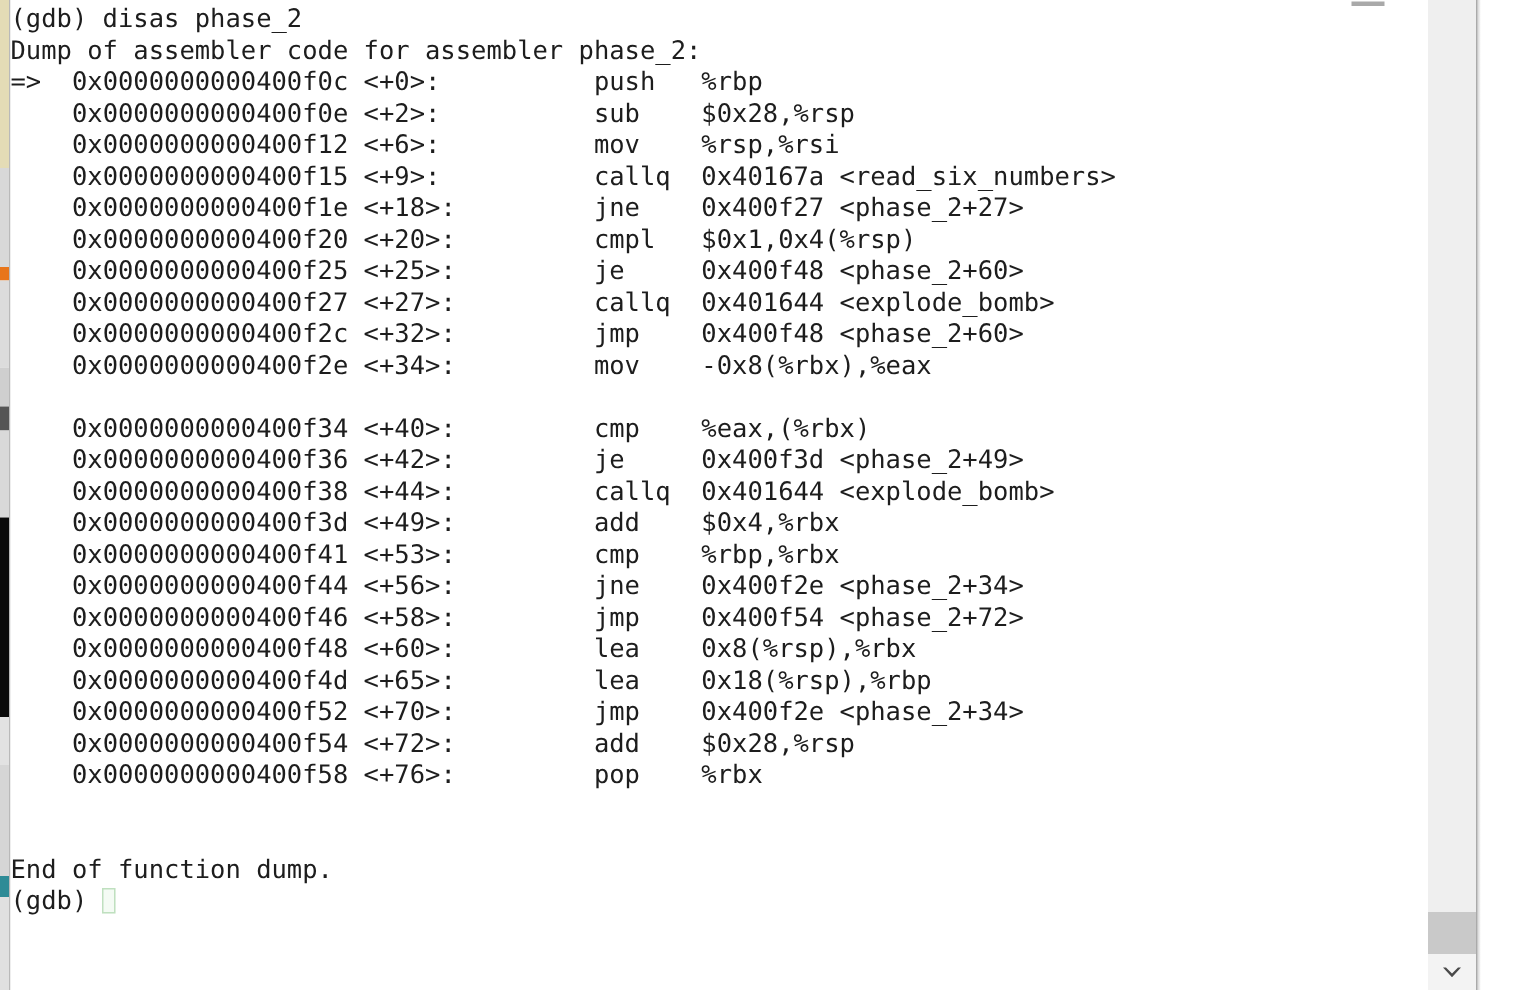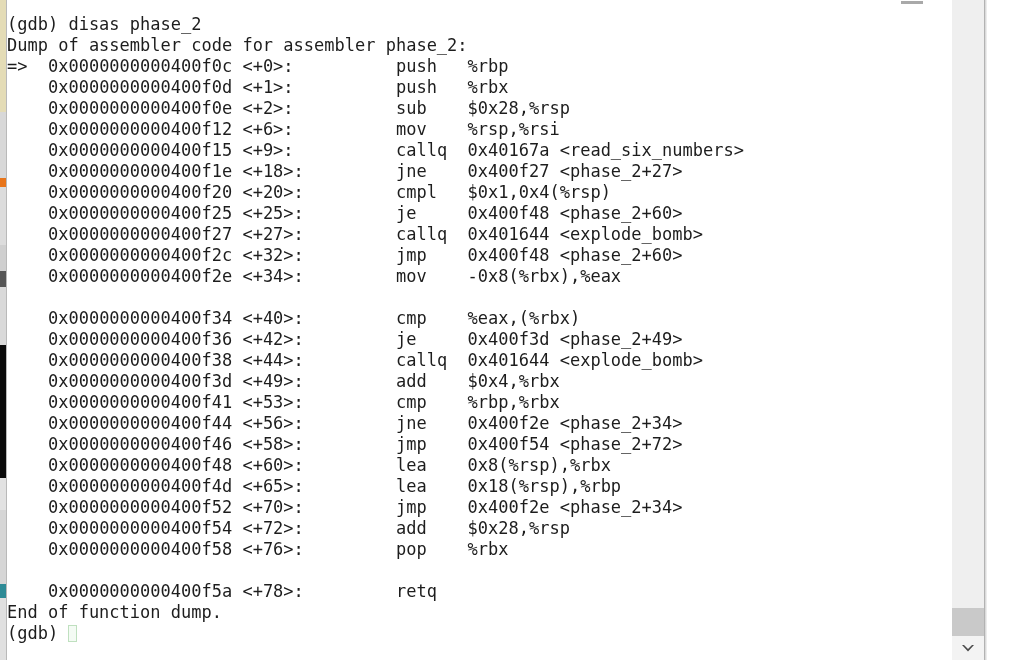--- a/index.html
+++ b/index.html
@@ -64,21 +64,21 @@
 
   .line {
     position: relative;
     height: 21px;
     line-height: 21px;
     font-size: 17px;
     color: #1d1d1d;
     white-space: pre;
     letter-spacing: 0px;
   }
-  #console .lines { padding-top: 14px; }
+  #console .lines { padding-top: 3px; }
 
   .marker {
     color: #1d1d1d;
   }
 
   
   .cursor-block {
     display: inline-block;
     width: 9px;
     height: 17px;
@@ -160,21 +160,20 @@
   <div id="sliver-divider"></div>
 
   <div id="console">
     <div class="lines">
 
       <div class="line">(gdb) disas phase_2</div>
       <div class="line">Dump of assembler code for assembler phase_2:</div>
 
       <div id="instruction-lines">
           <div class="line"><span class="marker">=&gt; </span><span> 0x0000000000400f0c &lt;+0&gt;:          push   %rbp</span></div>
-          <div class="line"><span class="marker">   </span><span> 0x0000000000400f0d &lt;+1&gt;:          push   %rbx</span></div>
           <div class="line"><span class="marker">   </span><span> 0x0000000000400f0e &lt;+2&gt;:          sub    $0x28,%rsp</span></div>
           <div class="line"><span class="marker">   </span><span> 0x0000000000400f12 &lt;+6&gt;:          mov    %rsp,%rsi</span></div>
           <div class="line"><span class="marker">   </span><span> 0x0000000000400f15 &lt;+9&gt;:          callq  0x40167a &lt;read_six_numbers&gt;</span></div>
           <div class="line"><span class="marker">   </span><span> 0x0000000000400f1e &lt;+18&gt;:         jne    0x400f27 &lt;phase_2+27&gt;</span></div>
           <div class="line"><span class="marker">   </span><span> 0x0000000000400f20 &lt;+20&gt;:         cmpl   $0x1,0x4(%rsp)</span></div>
           <div class="line"><span class="marker">   </span><span> 0x0000000000400f25 &lt;+25&gt;:         je     0x400f48 &lt;phase_2+60&gt;</span></div>
           <div class="line"><span class="marker">   </span><span> 0x0000000000400f27 &lt;+27&gt;:         callq  0x401644 &lt;explode_bomb&gt;</span></div>
           <div class="line"><span class="marker">   </span><span> 0x0000000000400f2c &lt;+32&gt;:         jmp    0x400f48 &lt;phase_2+60&gt;</span></div>
           <div class="line"><span class="marker">   </span><span> 0x0000000000400f2e &lt;+34&gt;:         mov    -0x8(%rbx),%eax</span></div>
           <div class="line"><span class="marker">   </span></div>
@@ -184,21 +183,21 @@
           <div class="line"><span class="marker">   </span><span> 0x0000000000400f3d &lt;+49&gt;:         add    $0x4,%rbx</span></div>
           <div class="line"><span class="marker">   </span><span> 0x0000000000400f41 &lt;+53&gt;:         cmp    %rbp,%rbx</span></div>
           <div class="line"><span class="marker">   </span><span> 0x0000000000400f44 &lt;+56&gt;:         jne    0x400f2e &lt;phase_2+34&gt;</span></div>
           <div class="line"><span class="marker">   </span><span> 0x0000000000400f46 &lt;+58&gt;:         jmp    0x400f54 &lt;phase_2+72&gt;</span></div>
           <div class="line"><span class="marker">   </span><span> 0x0000000000400f48 &lt;+60&gt;:         lea    0x8(%rsp),%rbx</span></div>
           <div class="line"><span class="marker">   </span><span> 0x0000000000400f4d &lt;+65&gt;:         lea    0x18(%rsp),%rbp</span></div>
           <div class="line"><span class="marker">   </span><span> 0x0000000000400f52 &lt;+70&gt;:         jmp    0x400f2e &lt;phase_2+34&gt;</span></div>
           <div class="line"><span class="marker">   </span><span> 0x0000000000400f54 &lt;+72&gt;:         add    $0x28,%rsp</span></div>
           <div class="line"><span class="marker">   </span><span> 0x0000000000400f58 &lt;+76&gt;:         pop    %rbx</span></div>
           <div class="line"><span class="marker">   </span></div>
-          <div class="line"><span class="marker">   </span><span> 0x0000000000400f5a &lt;+78&gt;:         retq   </span></div>
+          <div class="line"><span class="marker">   </span></div>
         </div>
 
       <div class="line">End of function dump.</div>
 
       <div class="line"><span>(gdb) </span><span class="cursor-block"></span></div>
 
     </div>
   </div>
 
   <div id="top-nub"></div>

